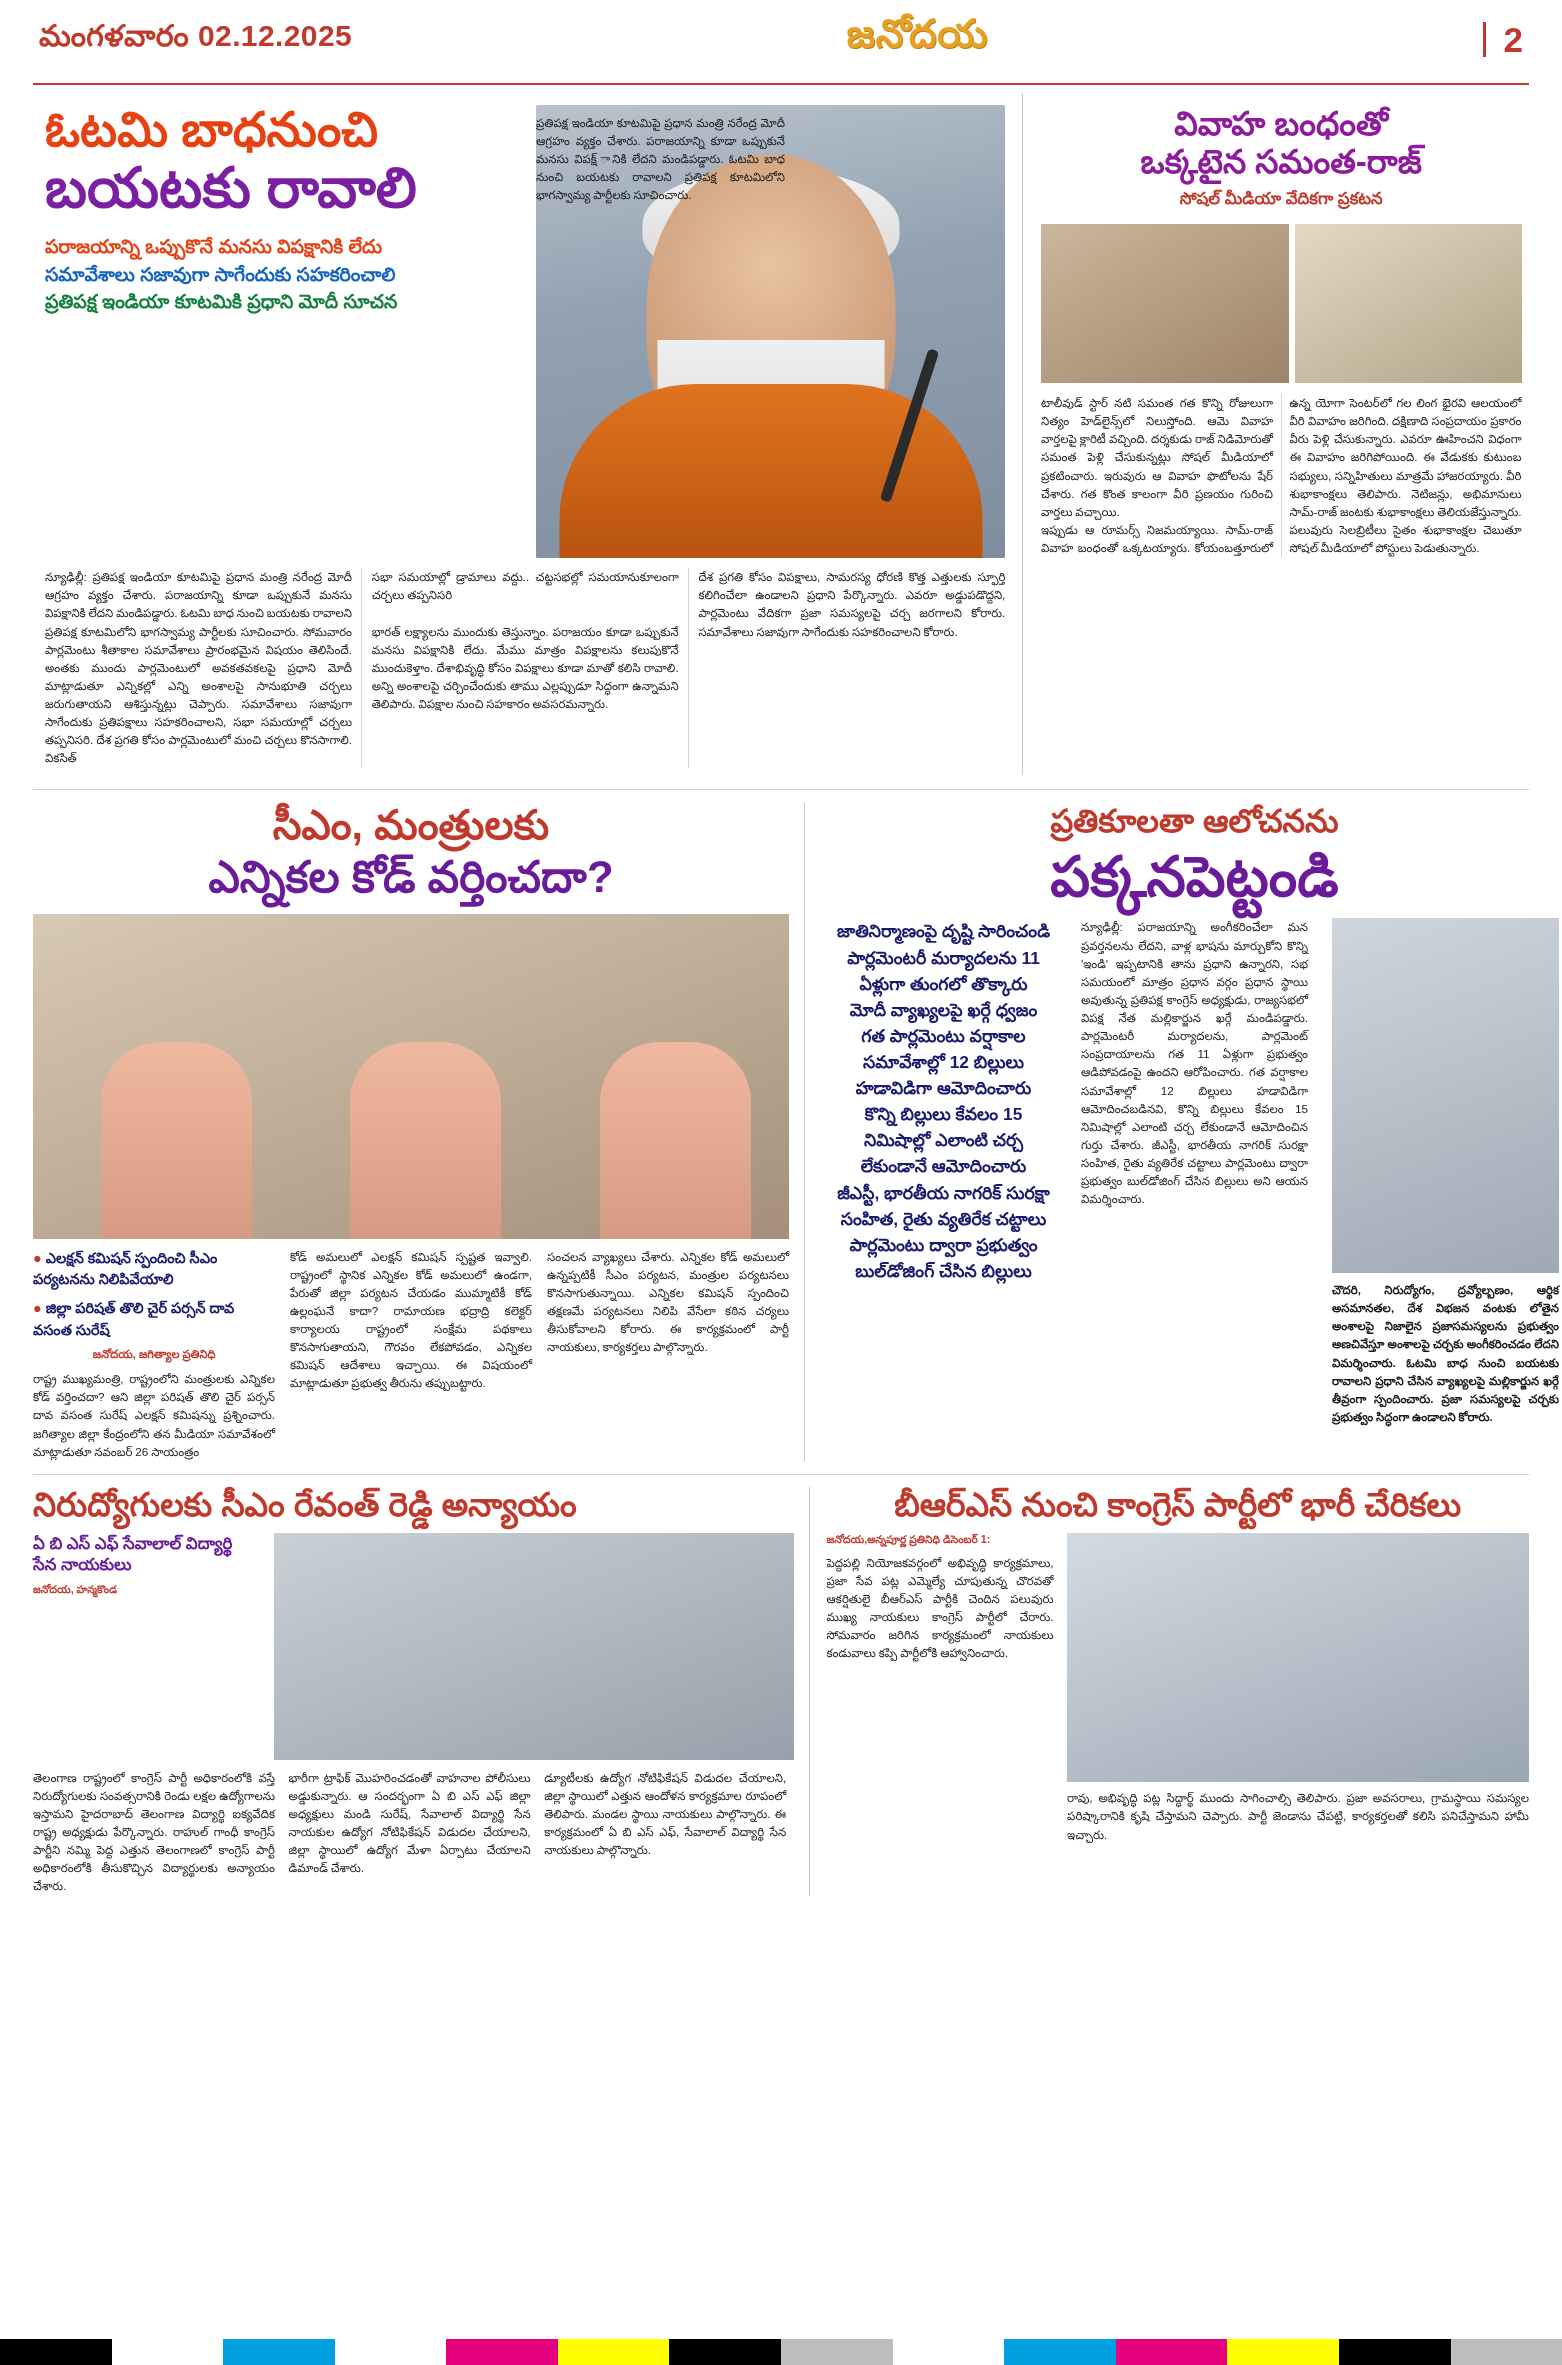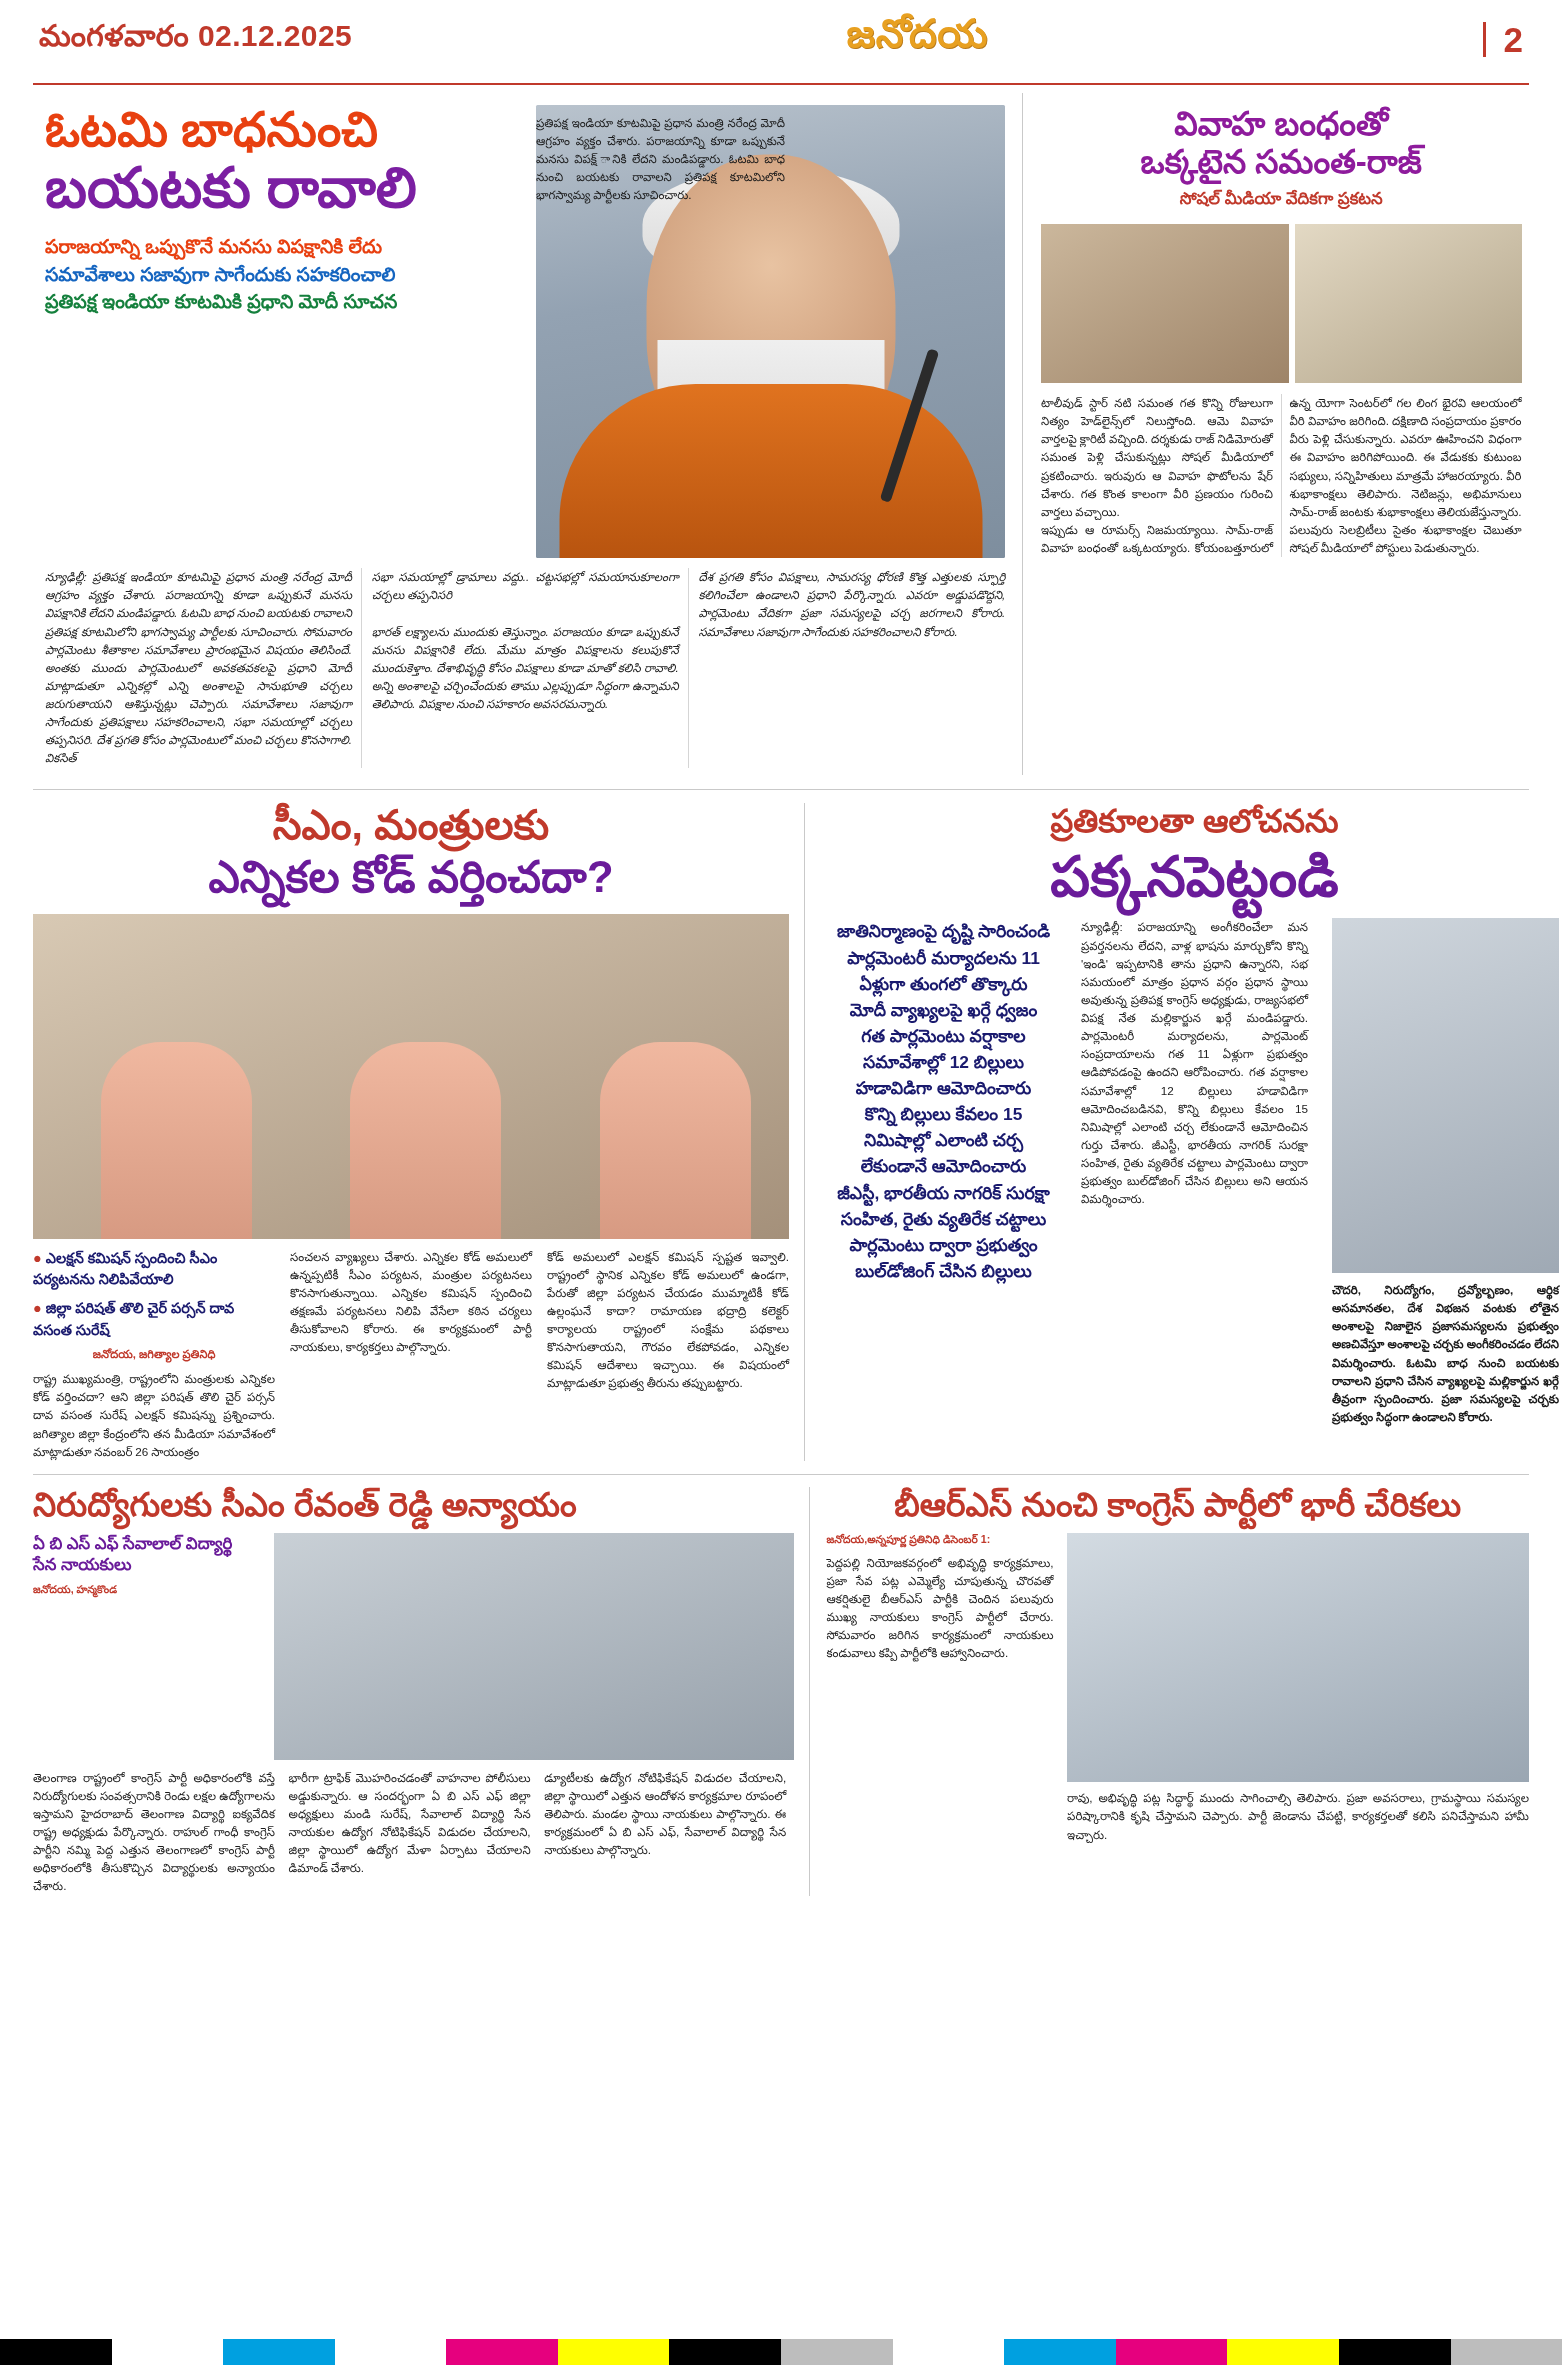--- a/index.html
+++ b/index.html
@@ -70,21 +70,21 @@
   }
   .modi-body{
     position:absolute; left:50%; bottom:0; transform:translateX(-50%);
     width:423px; height:174px; border-radius:136px 136px 0 0;
     background:linear-gradient(#e0731f,#b8540f);
   }
   .mic{
     position:absolute; right:91px; bottom:53px; width:10.6px; height:159px;
     background:#2b2b2b; transform:rotate(18deg); border-radius:4.5px;
   }
-  .three-col { column-count:3; column-gap:19.7px; column-rule:0.8px solid #d5d5d5;font-style:italic; }
+  .three-col { column-count:3; column-gap:19.7px; column-rule:0.8px solid #d5d5d5; }
 
   
   .r-head-1 { font-size:33px; color:#8e1b9c; font-weight:bold; line-height:1.15; text-align:center; }
   .r-sub { font-size:16.6px; color:#c0392b; font-weight:bold; text-align:center; margin-top:9px; }
   .r-photos { display:flex; gap:6px; margin-top:12px; }
   .r-photo-a { width:249px; height:159px; background:linear-gradient(150deg,#cbb79c,#9e8468); }
   .r-photo-b { width:227px; height:159px; background:linear-gradient(150deg,#e3d9c4,#b2a489); }
   .two-col { column-count:2; column-gap:16.6px; column-rule:0.8px solid #d5d5d5; }
 
   
@@ -201,22 +201,22 @@
             <span class="dot">●</span>
             <span>ఎలక్షన్ కమిషన్ స్పందించి సీఎం పర్యటనను నిలిపివేయాలి</span>
           </div>
           <div class="bullet-line te" style="margin-top:7.6px;">
             <span class="dot">●</span>
             <span>జిల్లా పరిషత్ తొలి చైర్ పర్సన్ దావ వసంత సురేష్</span>
           </div>
           <div class="byline te">జనోదయ, జగిత్యాల ప్రతినిధి</div>
           <div class="body-text te" style="margin-top:7.6px;">రాష్ట్ర ముఖ్యమంత్రి, రాష్ట్రంలోని మంత్రులకు ఎన్నికల కోడ్ వర్తించదా? ఆని జిల్లా పరిషత్ తొలి చైర్ పర్సన్ దావ వసంత సురేష్ ఎలక్షన్ కమిషన్ను ప్రశ్నించారు. జగిత్యాల జిల్లా కేంద్రంలోని తన మీడియా సమావేశంలో మాట్లాడుతూ నవంబర్ 26 సాయంత్రం</div>
         </div>
+        <div style="width:242px;" class="body-text te">కోడ్ అమలులో ఎలక్షన్ కమిషన్ స్పష్టత ఇవ్వాలి. రాష్ట్రంలో స్థానిక ఎన్నికల కోడ్ అమలులో ఉండగా, పేరుతో జిల్లా పర్యటన చేయడం ముమ్మాటికీ కోడ్ ఉల్లంఘనే కాదా? రామాయణ భద్రాద్రి కలెక్టర్ కార్యాలయ రాష్ట్రంలో సంక్షేమ పథకాలు కొనసాగుతాయని, గౌరవం లేకపోవడం, ఎన్నికల కమిషన్ ఆదేశాలు ఇచ్చాయి. ఈ విషయంలో మాట్లాడుతూ ప్రభుత్వ తీరును తప్పుబట్టారు.</div>
         <div style="width:242px;" class="body-text te">సంచలన వ్యాఖ్యలు చేశారు. ఎన్నికల కోడ్ అమలులో ఉన్నప్పటికీ సీఎం పర్యటన, మంత్రుల పర్యటనలు కొనసాగుతున్నాయి. ఎన్నికల కమిషన్ స్పందించి తక్షణమే పర్యటనలు నిలిపి వేసేలా కఠిన చర్యలు తీసుకోవాలని కోరారు. ఈ కార్యక్రమంలో పార్టీ నాయకులు, కార్యకర్తలు పాల్గొన్నారు.</div>
-        <div style="width:242px;" class="body-text te">కోడ్ అమలులో ఎలక్షన్ కమిషన్ స్పష్టత ఇవ్వాలి. రాష్ట్రంలో స్థానిక ఎన్నికల కోడ్ అమలులో ఉండగా, పేరుతో జిల్లా పర్యటన చేయడం ముమ్మాటికీ కోడ్ ఉల్లంఘనే కాదా? రామాయణ భద్రాద్రి కలెక్టర్ కార్యాలయ రాష్ట్రంలో సంక్షేమ పథకాలు కొనసాగుతాయని, గౌరవం లేకపోవడం, ఎన్నికల కమిషన్ ఆదేశాలు ఇచ్చాయి. ఈ విషయంలో మాట్లాడుతూ ప్రభుత్వ తీరును తప్పుబట్టారు.</div>
       </div>
     </div>
 
     <div class="mid-right">
       <div class="r2-head-1 te">ప్రతికూలతా ఆలోచనను</div>
       <div class="r2-head-2 te">పక్కనపెట్టండి</div>
 
       <div style="display:flex; gap:24px; margin-top:10.6px;">
         <div class="deck-col te" style="white-space:pre-line;">జాతినిర్మాణంపై దృష్టి సారించండి
 పార్లమెంటరీ మర్యాదలను 11 ఏళ్లుగా తుంగలో తొక్కారు

